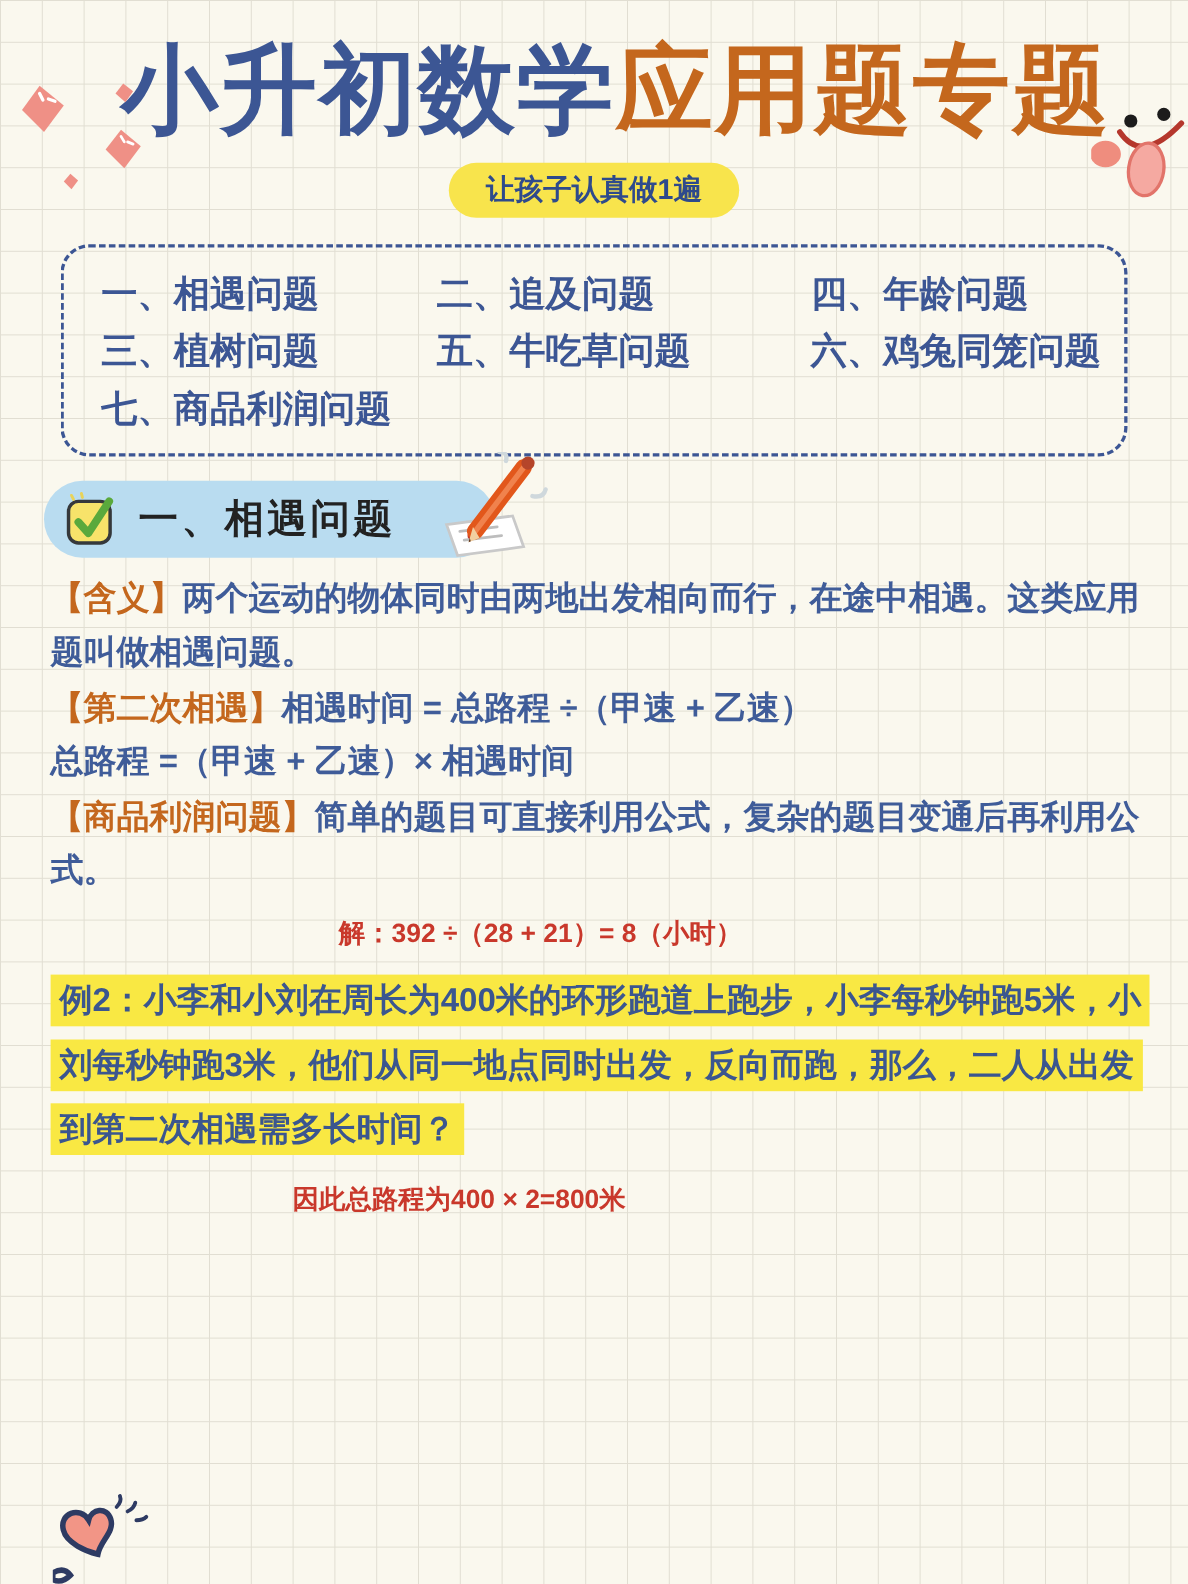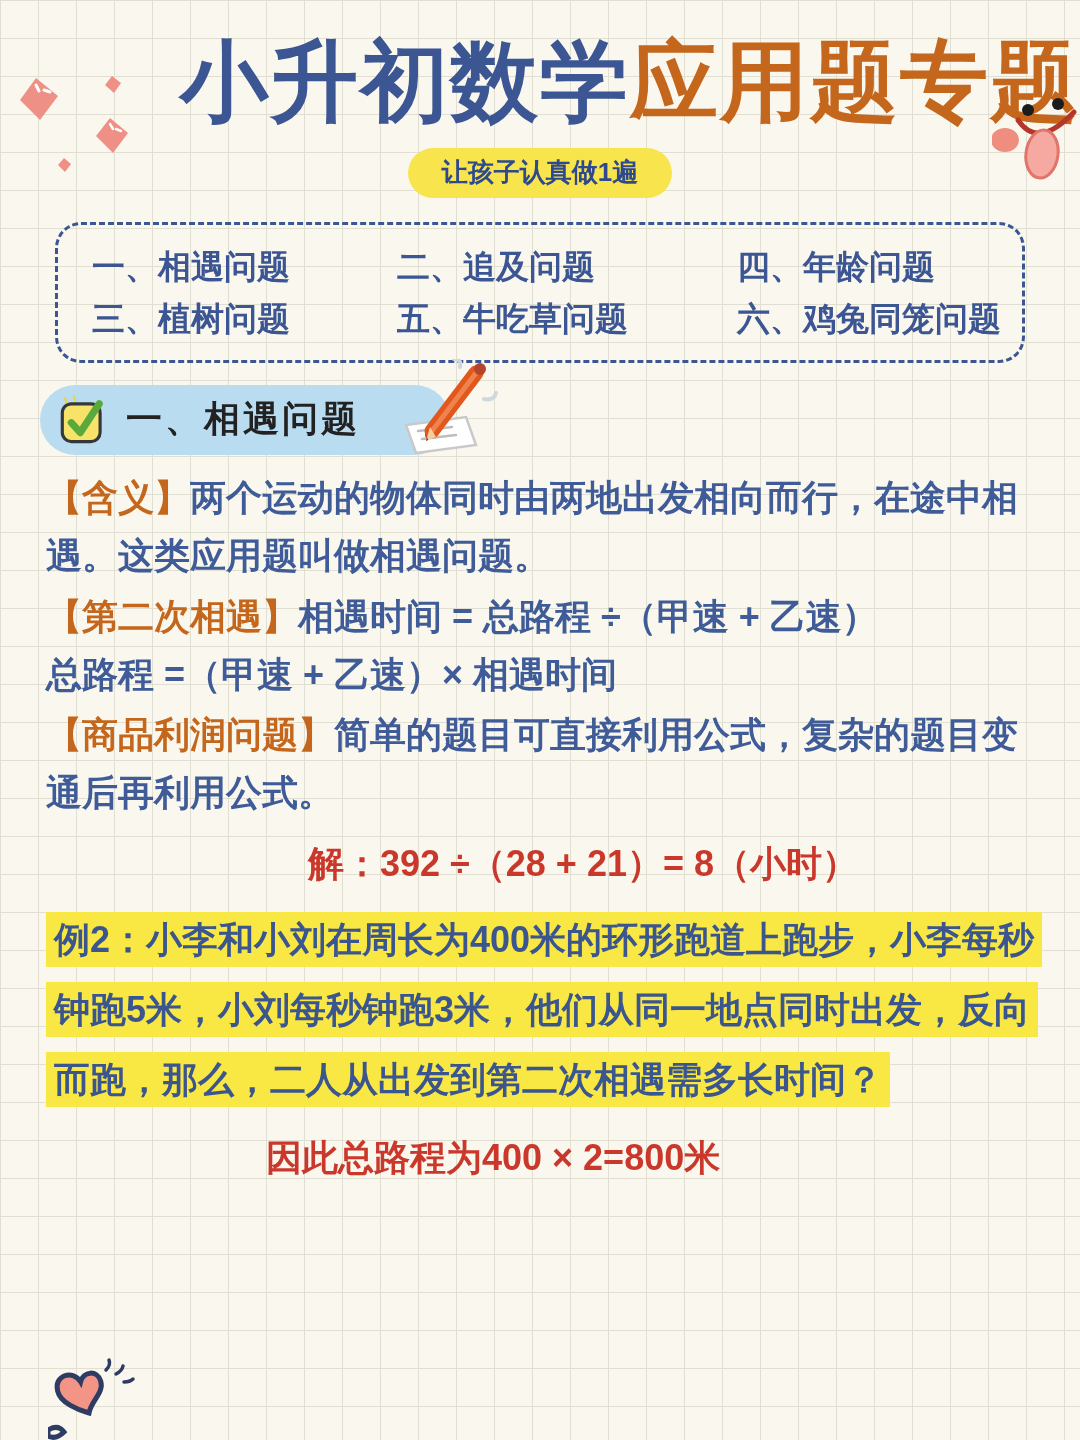--- a/index.html
+++ b/index.html
@@ -21,21 +21,21 @@
 
   
   .deco { position: absolute; }
   .deco-sparkles { left: 6px; top: 38px; }
   .deco-face { left: 992px; top: 88px; }
   .deco-heart { left: 48px; top: 1352px; }
 
   
   .title {
     margin: 34px 0 17px 0;
-    text-align: right;
+    text-align: center;
     font-size: 88px;
     letter-spacing: 2px;
     white-space: nowrap;
     line-height: 1.1;
     padding-left: 40px;
   }
   .title .t-blue   { color: #3c5694; }
   .title .t-orange { color: #c4671d; }
 
   .subtitle-wrap { text-align: center; margin-top: 10px; }
@@ -74,38 +74,38 @@
     background: #b9dcf0;
     border-radius: 999px;
     padding: 8px 90px 8px 16px;
   }
   .section-title { font-size: 36px; color: #222; letter-spacing: 3px; }
   .pencil-wrap { position: absolute; right: -52px; top: -26px; }
 
   
   .content { margin: 14px 40px 0 46px; }
   .para {
-    font-size: 36px;
+    font-size: 30px;
     line-height: 1.62;
     color: #3f5c99;
     margin-bottom: 2px;
   }
   .lbl { color: #c4671d; }
 
   .example { margin-top: 14px; margin-bottom: 10px; }
   .hl {
     background: #f9e843;
     color: #3b568f;
     padding: 7px 8px;
     line-height: 1.95;
     -webkit-box-decoration-break: clone;
     box-decoration-break: clone;
   }
 
-  .solution { color: #c9382b; font-size: 36px; line-height: 1.5; }
+  .solution { color: #c9382b; font-size: 24px; line-height: 1.5; }
   .sol1 { margin: 14px 0 6px 262px; }
   .sol2 { margin: 16px 0 0 108px; }
   .sol2 .indent { margin-left: 112px; }
 </style>
 </head>
 <body>
 
 <div class="page">
 
   
@@ -143,20 +143,21 @@
   </div>
 
   
   <div class="topics-box">
     <span>一、相遇问题</span>
     <span>二、追及问题</span>
     <span>四、年龄问题</span>
     <span>三、植树问题</span>
     <span>五、牛吃草问题</span>
     <span>六、鸡兔同笼问题</span>
+    <span>七、商品利润问题</span>
   </div>
 
   
   <div class="section-header">
     <svg width="54" height="54" viewBox="0 0 60 60">
       <rect x="7" y="12" width="42" height="42" rx="10" fill="#f7e36a" stroke="#35383b" stroke-width="3.5"></rect>
       <path d="M17 33 L27 44 L48 12" fill="none" stroke="#5aa93c" stroke-width="8" stroke-linecap="round" stroke-linejoin="round"></path>
       <path d="M10 6 l2 4 M20 4 l1 4" stroke="#e8d35a" stroke-width="3" stroke-linecap="round"></path>
     </svg>
     <span class="section-title">一、相遇问题</span>

